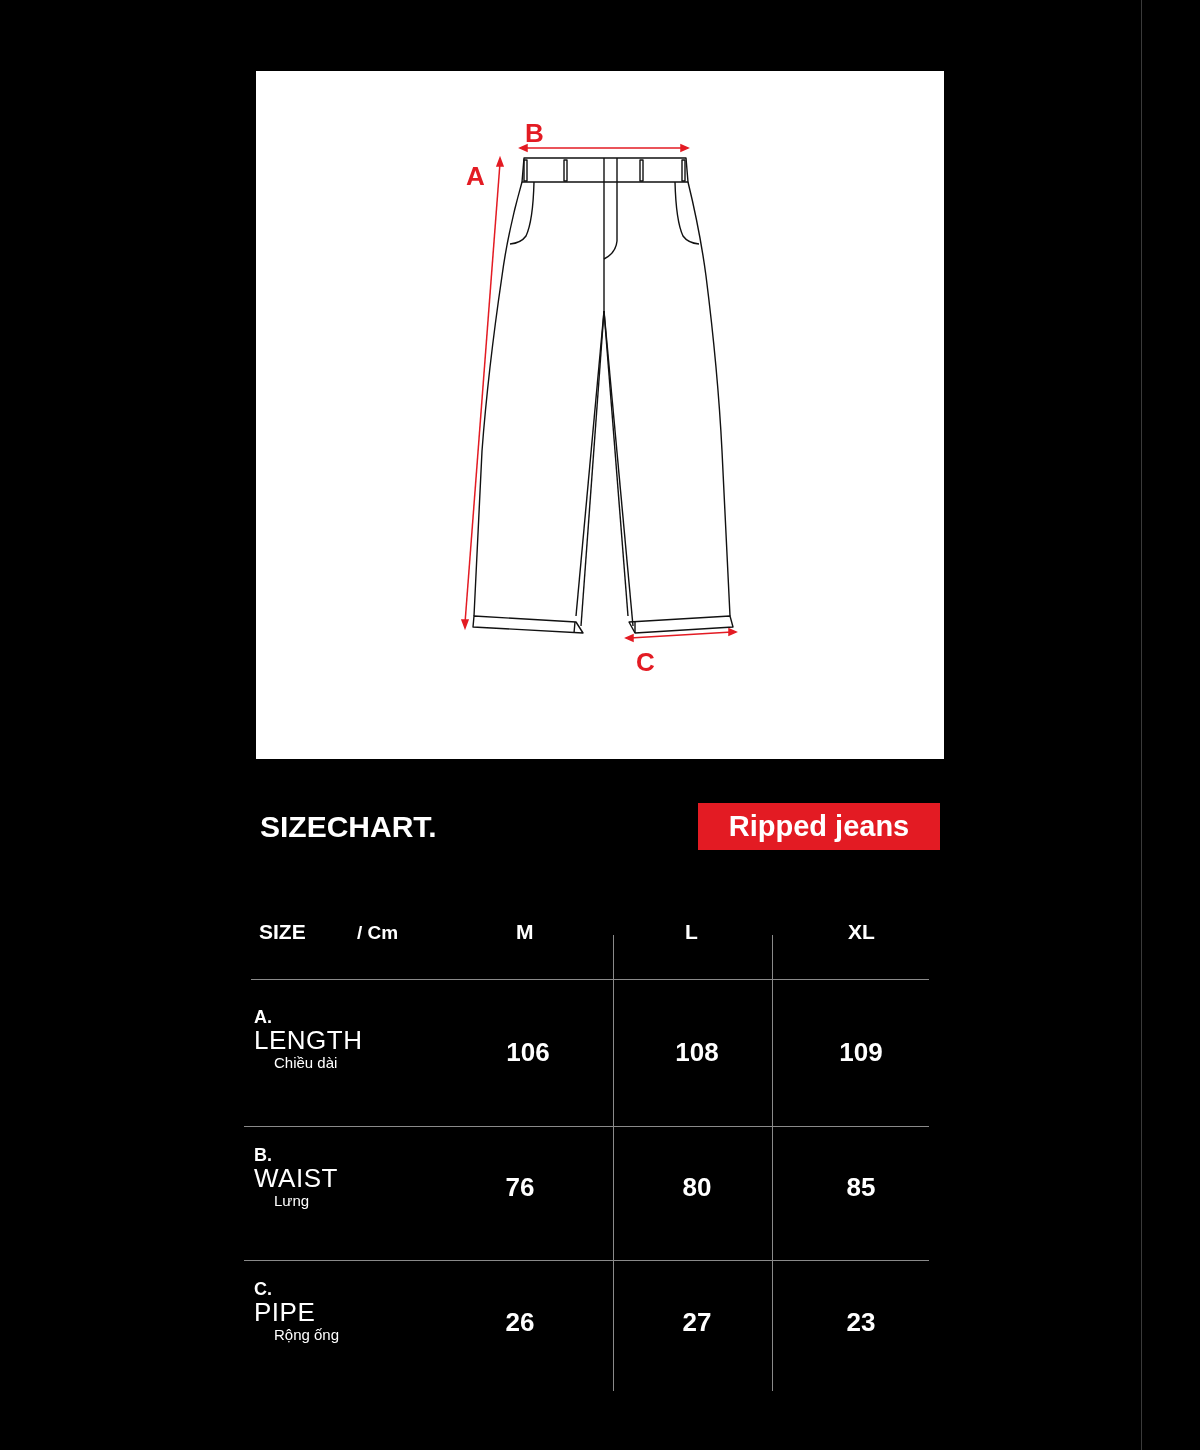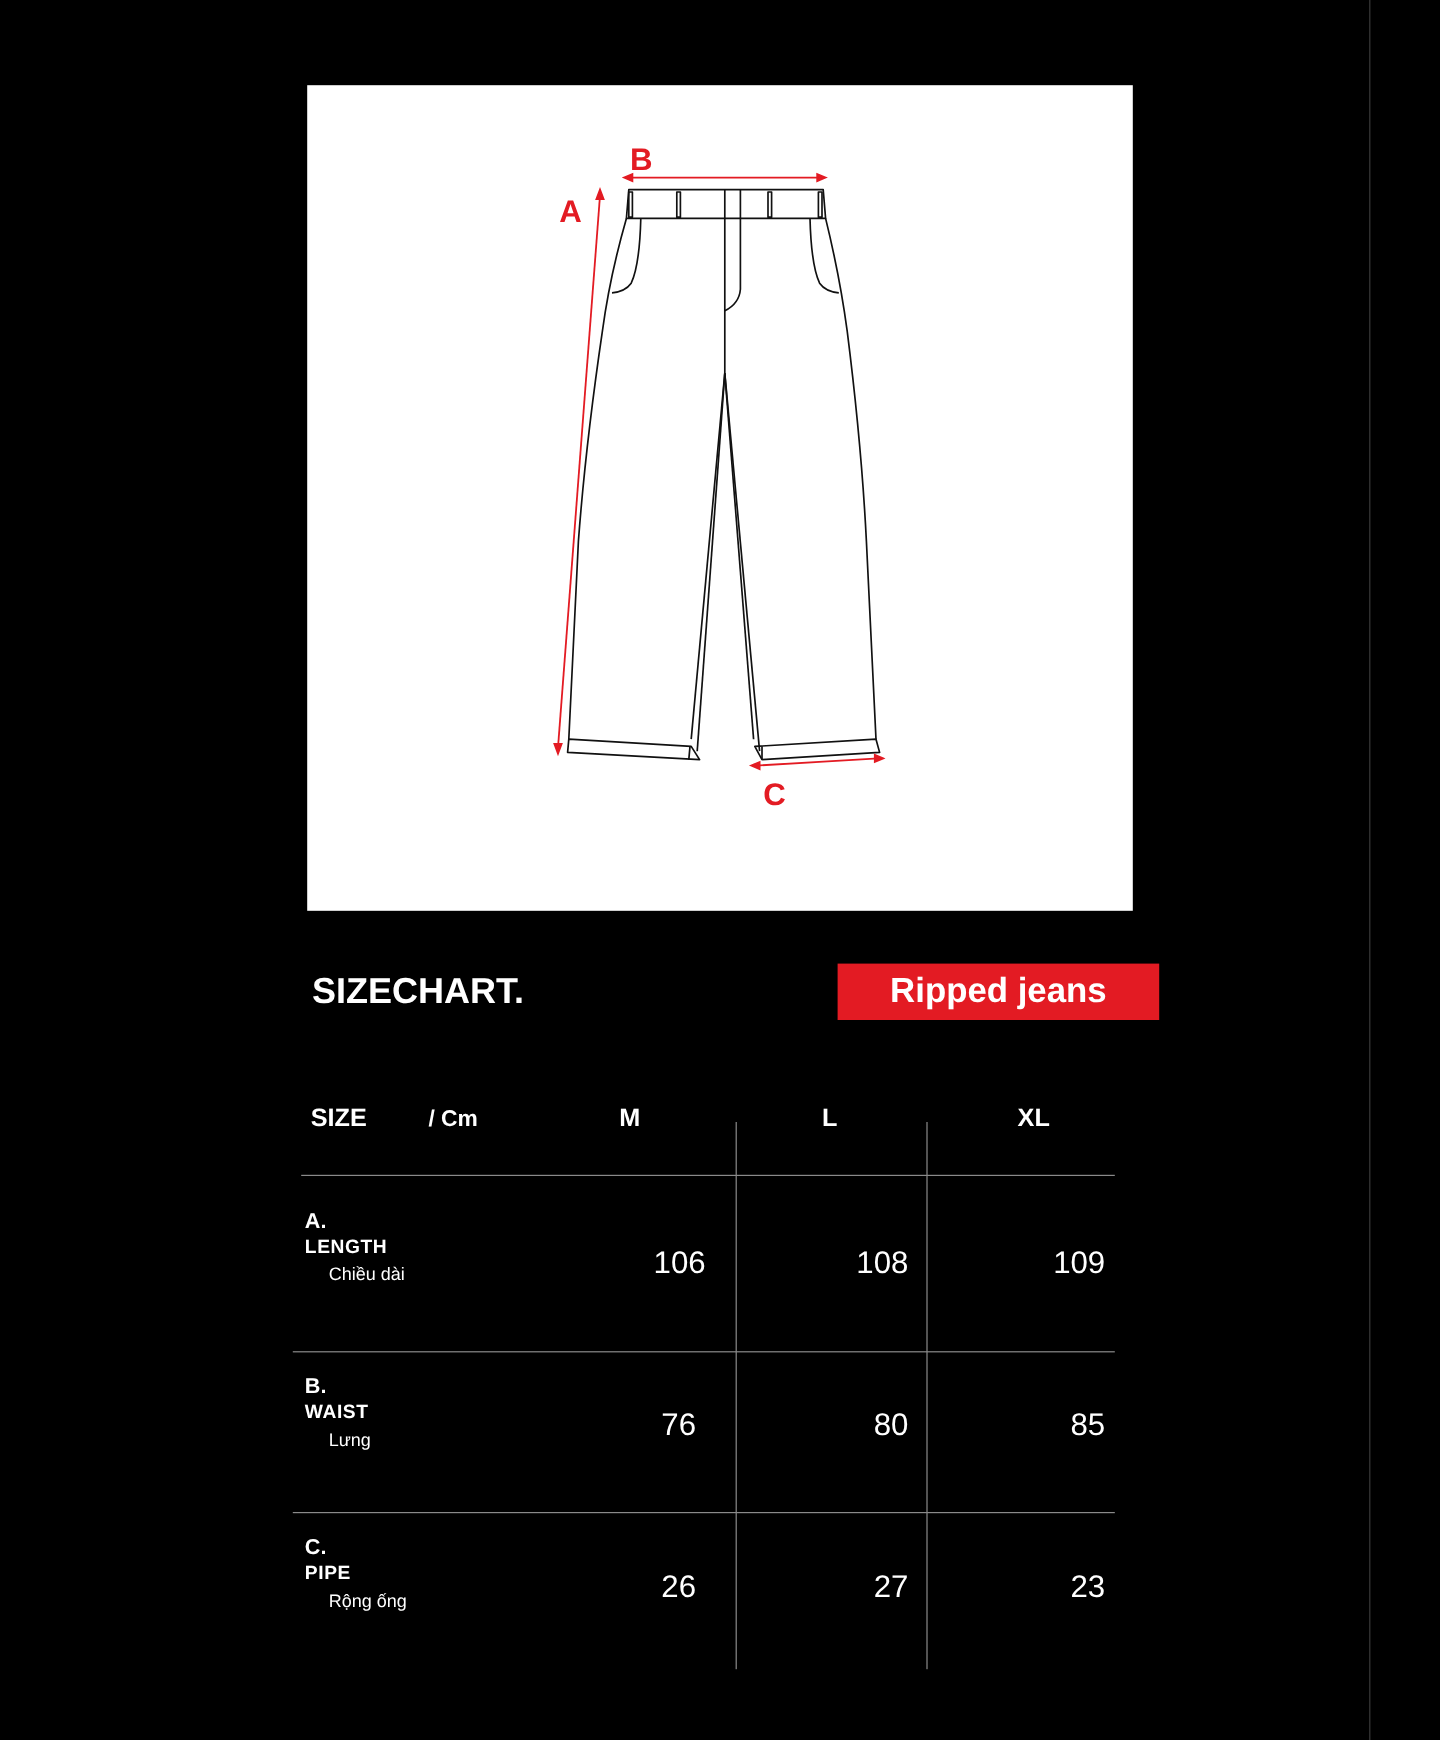--- a/index.html
+++ b/index.html
@@ -30,42 +30,42 @@
       color: var(--accent);
       line-height: 1;
     }
     .title {
       position: absolute; left: 260px; top: 810px;
       font-size: 30px; font-weight: bold; letter-spacing: 0px;
       line-height: 34px;
     }
     .product-badge {
       position: absolute; left: 698px; top: 803px;
-      width: 268px; height: 47px;
+      width: 242px; height: 47px;
       background: var(--accent);
       display: flex; align-items: center; justify-content: center;
       font-size: 29px; font-weight: bold;
       color: #ffffff;
     }
     .hdr {
       position: absolute; font-weight: bold; font-size: 21px; top: 920px;
     }
     .hdr-unit {
       position: absolute; left: 357px; top: 922px;
       font-size: 19px; font-weight: bold;
     }
     .hline { position: absolute; height: 1px; background: #8a8a8a; }
     .vline { position: absolute; width: 1px; background: #8a8a8a; }
     .row-label { position: absolute; left: 254px; }
     .row-letter { font-size: 18px; font-weight: bold; line-height: 20px; display: block; }
-    .row-name { font-size: 16px; font-weight: bold; line-height: 26px; display: block; letter-spacing: 0.5px; }
+    .row-name { font-size: 26px; font-weight: normal; line-height: 26px; display: block; letter-spacing: 0.5px; }
     .row-vi { font-size: 15px; line-height: 20px; display: block; margin-left: 20px; }
     .cell {
-      position: absolute; font-size: 26px; font-weight: normal;
-      width: 120px; text-align: right;
+      position: absolute; font-size: 26px; font-weight: bold;
+      width: 120px; text-align: center;
     }
   </style>
 </head>
 <body style="--accent:#e31b23;">
 
 <div class="edge-line"></div>
 
 <div class="diagram-panel">
   <svg width="688" height="688" viewBox="0 0 688 688">
     <g fill="none" stroke="#111" stroke-width="1.4" stroke-linejoin="round">

